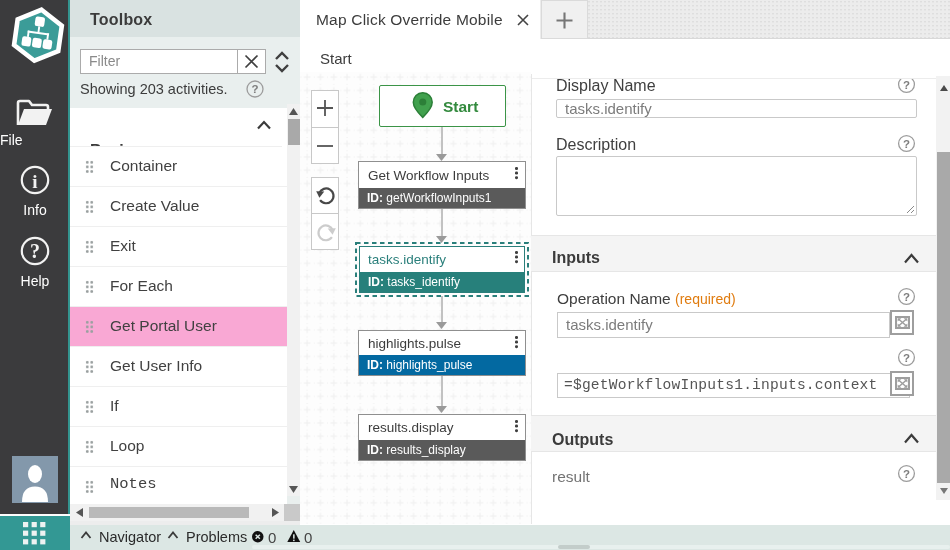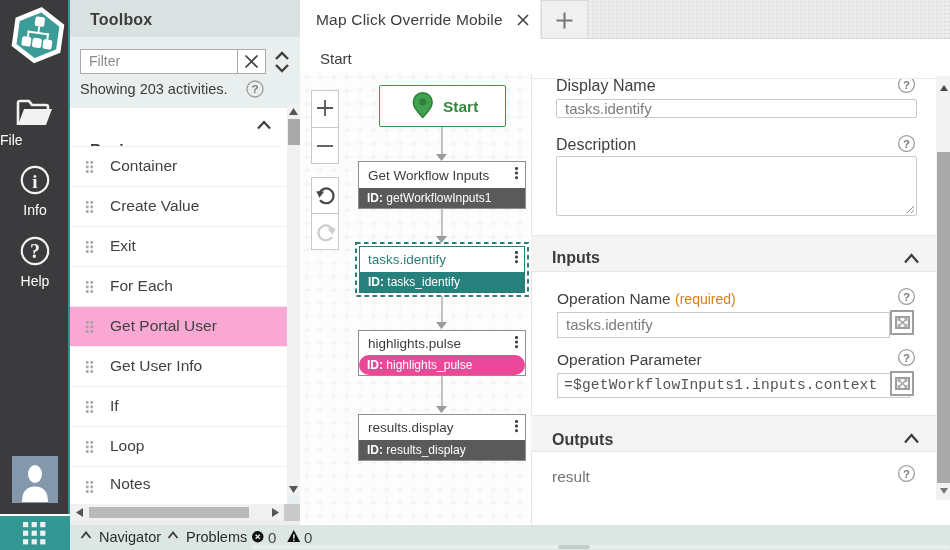--- a/index.html
+++ b/index.html
@@ -123,21 +123,21 @@
     <div class="abs" style="left:70px;top:386px;width:217px;height:40px;background:#fff;border-top:1px solid #efefef;overflow:hidden;">
       <div class="abs" style="left:15px;top:13px;width:9px;height:14px;background-image:radial-gradient(circle, #9aa0a0 1.25px, transparent 1.35px);background-size:4.5px 4.6px;background-position:0 0;"></div>
       <div class="abs" style="left:40px;top:10px;font-size:15.5px;color:#414141;">If</div>
     </div>
     <div class="abs" style="left:70px;top:426px;width:217px;height:40px;background:#fff;border-top:1px solid #efefef;overflow:hidden;">
       <div class="abs" style="left:15px;top:13px;width:9px;height:14px;background-image:radial-gradient(circle, #9aa0a0 1.25px, transparent 1.35px);background-size:4.5px 4.6px;background-position:0 0;"></div>
       <div class="abs" style="left:40px;top:10px;font-size:15.5px;color:#414141;">Loop</div>
     </div>
     <div class="abs" style="left:70px;top:466px;width:217px;height:38px;background:#fff;border-top:1px solid #efefef;overflow:hidden;">
       <div class="abs" style="left:15px;top:13px;width:9px;height:14px;background-image:radial-gradient(circle, #9aa0a0 1.25px, transparent 1.35px);background-size:4.5px 4.6px;background-position:0 0;"></div>
-      <div class="abs" style="left:40px;top:8px;font-size:15.5px;color:#414141;">Notes</div>
+      <div class="abs" style="left:40px;top:8px;font-size:15.5px;color:#414141;font-family:Liberation Mono, monospace;">Notes</div>
     </div>
   </div>
 
 <div class="abs" style="left:287px;top:104px;width:13px;height:392px;background:#f1f1f1;"></div>
 <svg class="abs" style="left:289px;top:108px;" width="9" height="7" viewBox="0 0 9 7">
     <polygon points="4.5,0 9,7 0,7" fill="#555"></polygon>
   </svg>
 <div class="abs" style="left:287.5px;top:119px;width:12px;height:26px;background:#a9a9a9;"></div>
 <svg class="abs" style="left:289px;top:486px;" width="9" height="7" viewBox="0 0 9 7">
     <polygon points="4.5,7 9,0 0,0" fill="#555"></polygon>
@@ -243,21 +243,21 @@
 <svg class="abs" style="left:355px;top:242px;" width="174" height="55">
     <rect x="1" y="1" width="172" height="53" fill="none" stroke="#2a7f7b" stroke-width="2" stroke-dasharray="4.5,3.5"></rect>
   </svg>
 <div class="abs" style="left:359px;top:246px;width:166px;height:47px;background:#fff;border:1px solid #2a7f7b;"></div>
 <div class="abs" style="left:368px;top:252px;font-size:13.5px;color:#2a7f7b;">tasks.identify</div>
 <div class="abs" style="left:360px;top:272px;width:164px;height:20px;background:#27807b;color:#fff;font-size:12px;line-height:20px;padding-left:8px;"><b>ID:</b> tasks_identify</div>
 <div class="abs" style="left:515px;top:251px;width:2.7px;height:2.7px;border-radius:50%;background:#3f3f3f;box-shadow:0 4.6px 0 #3f3f3f,0 9.2px 0 #3f3f3f;"></div>
 
 <div class="abs" style="left:358px;top:330px;width:168px;height:46px;background:#fff;border:1px solid #8f8f8f;"></div>
 <div class="abs" style="left:368px;top:336px;font-size:13.5px;color:#3c3c3c;">highlights.pulse</div>
-<div class="abs" style="left:359px;top:355px;width:166px;height:20px;background:#ec4899;color:#fff;font-size:12px;line-height:20px;padding-left:8px;border-radius:10px;"><b>ID:</b> highlights_pulse</div>
+<div class="abs" style="left:359px;top:355px;width:166px;height:20px;background:#0369a1;color:#fff;font-size:12px;line-height:20px;padding-left:8px;"><b>ID:</b> highlights_pulse</div>
 <div class="abs" style="left:515px;top:336px;width:2.7px;height:2.7px;border-radius:50%;background:#3f3f3f;box-shadow:0 4.6px 0 #3f3f3f,0 9.2px 0 #3f3f3f;"></div>
 
 <div class="abs" style="left:358px;top:414px;width:168px;height:47px;background:#fff;border:1px solid #8f8f8f;"></div>
 <div class="abs" style="left:368px;top:420px;font-size:13.5px;color:#3c3c3c;">results.display</div>
 <div class="abs" style="left:359px;top:440px;width:166px;height:20px;background:#5a5a5a;color:#fff;font-size:12px;line-height:20px;padding-left:8px;"><b>ID:</b> results_display</div>
 <div class="abs" style="left:515px;top:420px;width:2.7px;height:2.7px;border-radius:50%;background:#3f3f3f;box-shadow:0 4.6px 0 #3f3f3f,0 9.2px 0 #3f3f3f;"></div>
 
 <div class="abs" style="left:531px;top:39px;width:405px;height:485px;background:#fff;"></div>
 <div class="abs" style="left:531px;top:74px;width:1px;height:450px;background:#e6e6e6;"></div>
 <div class="abs" style="left:532px;top:78px;width:404px;height:1px;background:#ececec;"></div>
@@ -294,21 +294,20 @@
   <div class="abs" style="left:359px;top:231px;width:24px;height:25px;background:#fff;border:2.5px solid #9e9e9e;"></div>
   <svg class="abs" style="left:363.5px;top:237px;" width="15" height="13" viewBox="0 0 15 13">
     <rect x="1" y="1" width="13" height="11" fill="none" stroke="#9e9e9e" stroke-width="2"></rect>
     <path d="M3.5 3 L11.5 10 M11.5 3 L3.5 10" stroke="#9e9e9e" stroke-width="1.5"></path>
     <polygon points="2.6,2.2 6.4,2.2 2.6,5.5" fill="#9e9e9e"></polygon>
       <polygon points="12.4,2.2 8.6,2.2 12.4,5.5" fill="#9e9e9e"></polygon>
     <polygon points="2.6,10.8 6.4,10.8 2.6,7.5" fill="#9e9e9e"></polygon>
       <polygon points="12.4,10.8 8.6,10.8 12.4,7.5" fill="#9e9e9e"></polygon>
   </svg>
 
-  <div class="abs" style="left:26px;top:272px;font-size:15.5px;color:#3f3f3f;">Operation Parameter</div>
   <svg class="abs" style="left:366px;top:269px;" width="19" height="19" viewBox="0 0 19 19">
       <circle cx="9.5" cy="9.5" r="7.9" fill="none" stroke="#9c9c9c" stroke-width="1.3"></circle>
       <text x="9.5" y="13.6" font-size="11.5" font-weight="bold" fill="#7e7e7e" text-anchor="middle">?</text>
     </svg>
   <div class="abs" style="left:26px;top:294px;width:353px;height:25px;border:1px solid #c9c9c9;font-family:'Liberation Mono',monospace;font-size:14.6px;color:#555;line-height:23px;letter-spacing:0.2px;padding-left:6px;white-space:nowrap;overflow:hidden;">=$getWorkflowInputs1.inputs.context</div>
   <div class="abs" style="left:359px;top:292px;width:24px;height:25px;background:#fff;border:2.5px solid #9e9e9e;"></div>
   <svg class="abs" style="left:363.5px;top:298px;" width="15" height="13" viewBox="0 0 15 13">
     <rect x="1" y="1" width="13" height="11" fill="none" stroke="#9e9e9e" stroke-width="2"></rect>
     <path d="M3.5 3 L11.5 10 M11.5 3 L3.5 10" stroke="#9e9e9e" stroke-width="1.5"></path>
     <polygon points="2.6,2.2 6.4,2.2 2.6,5.5" fill="#9e9e9e"></polygon>

